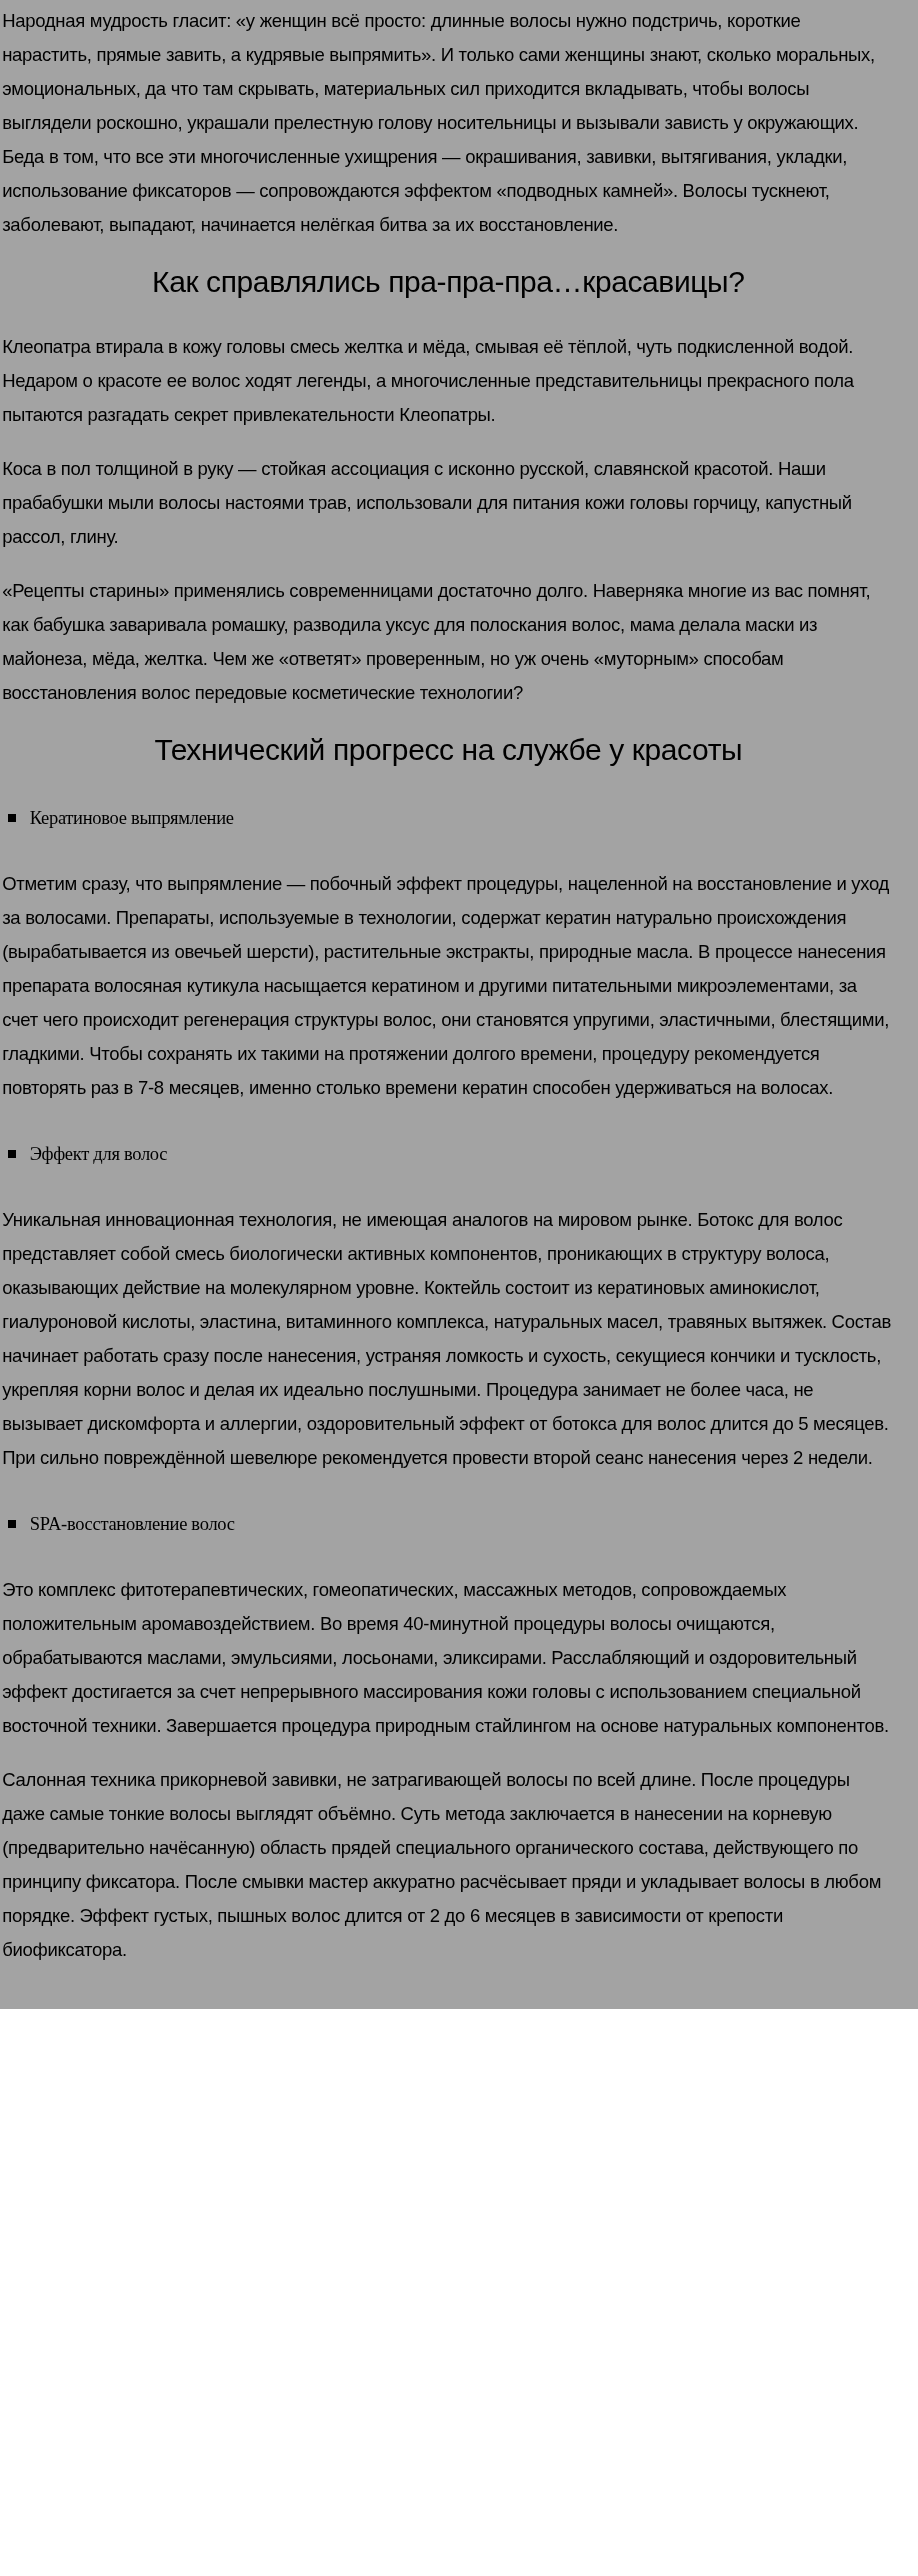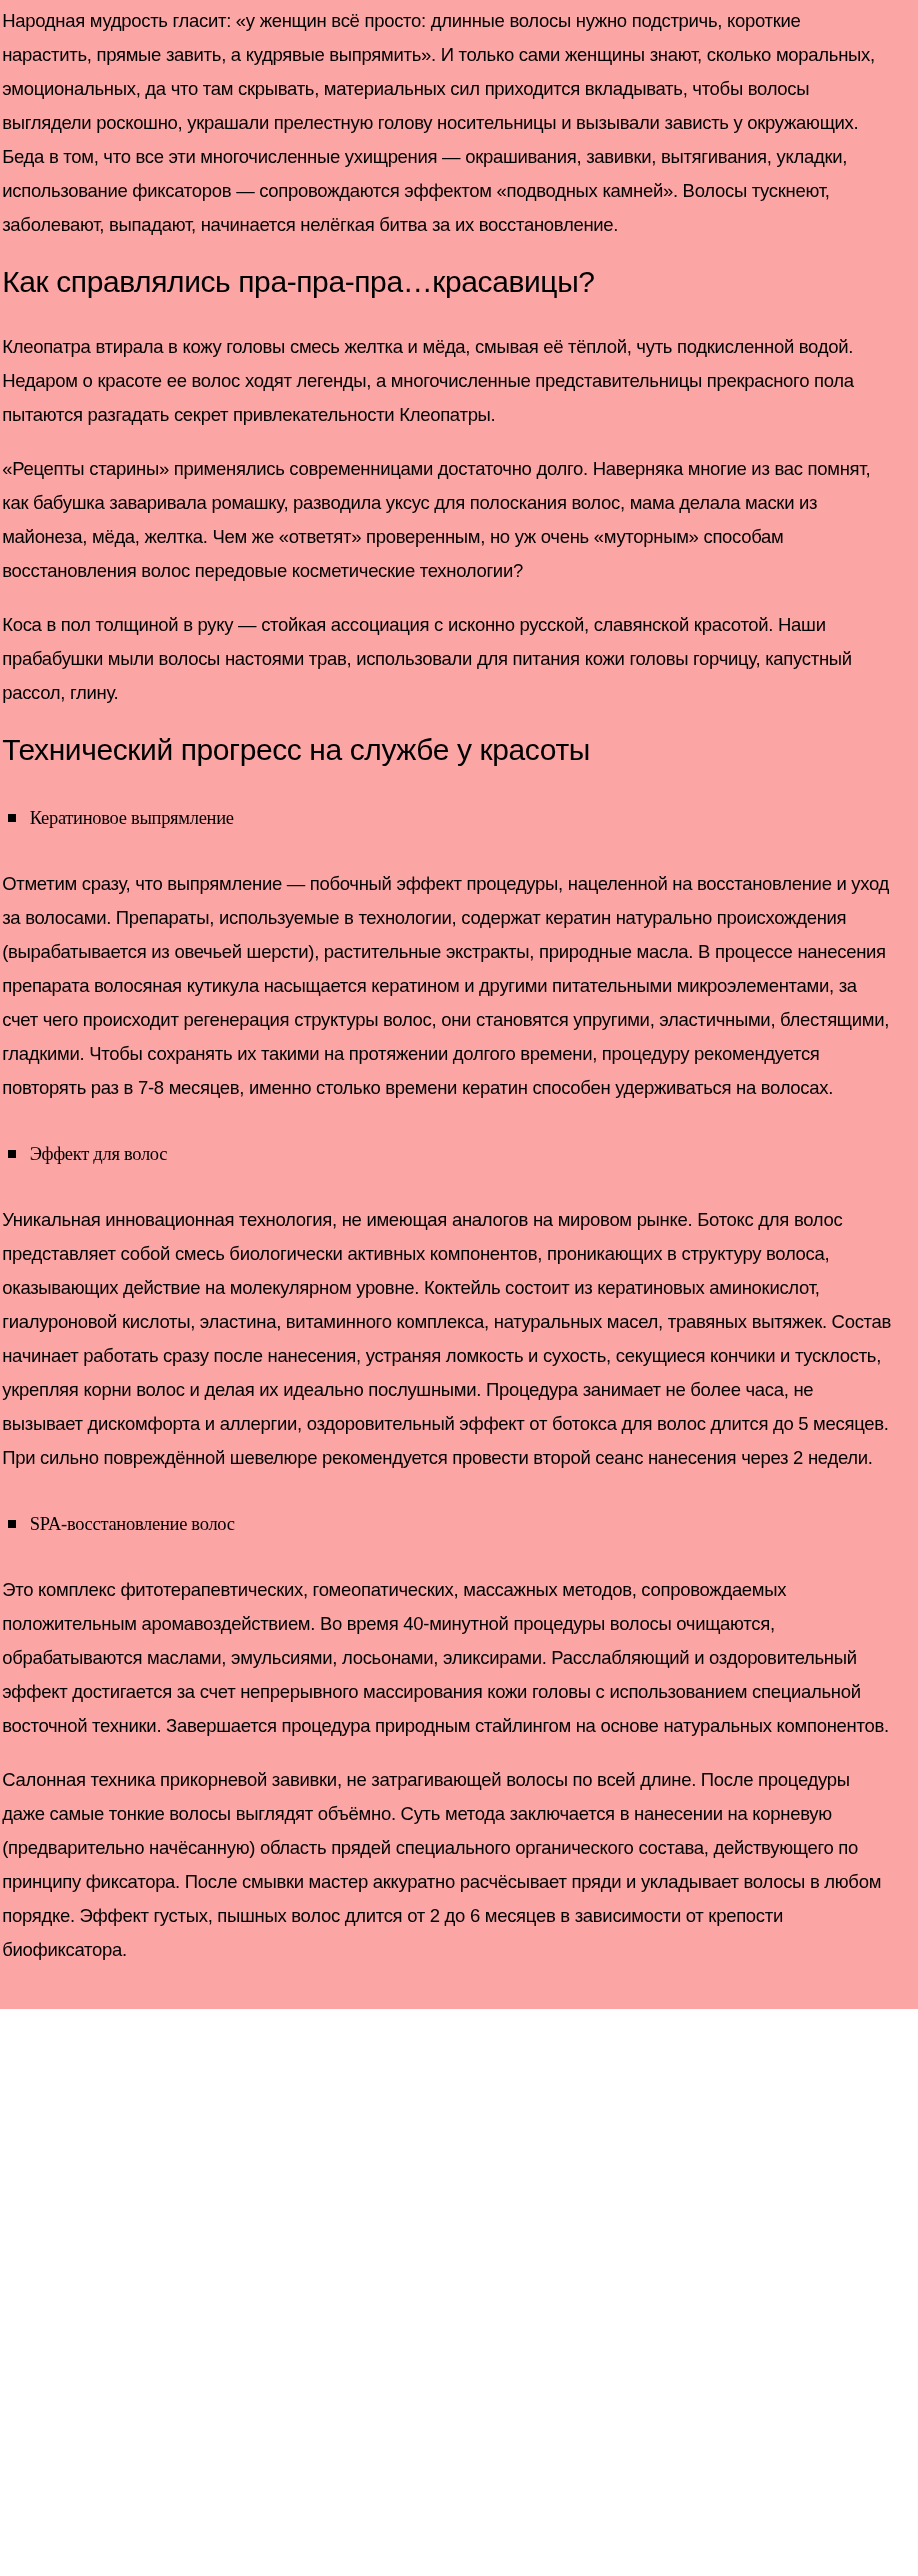--- a/index.html
+++ b/index.html
@@ -9,34 +9,35 @@
   }
   .article {
     box-sizing: border-box;
     width: 919px;
     padding: 4.3px 24.6px 22px 2.2px;
     font-family: "Liberation Sans", "DejaVu Sans", sans-serif;
     font-size: 18.5px;
     line-height: 34px;
     letter-spacing: -0.3px;
     color: #000000;
-    background: #fca5a5;
+    background: #a3a3a3;
   }
   .article p {
     margin: 20px 0;
   }
   .article > p:first-of-type {
     margin-top: 0;
   }
   .article h2 {
     font-size: 30px;
     line-height: 39px;
     font-weight: 400;
     letter-spacing: -0.4px;
     margin: 19px 0 29px 0;
+    text-align: center;
   }
   .bullet-row {
     position: relative;
     margin: 32px 0;
     padding-left: 27.5px;
     min-height: 34px;
     font-family: Liberation Serif, serif;
   }
   .bullet-square {
     position: absolute;
@@ -53,23 +54,23 @@
 
 <div class="article">
 
   <p>Народная мудрость гласит: «у женщин всё просто: длинные волосы нужно подстричь, короткие нарастить, прямые завить, а кудрявые выпрямить». И только сами женщины знают, сколько моральных, эмоциональных, да что там скрывать, материальных сил приходится вкладывать, чтобы волосы выглядели роскошно, украшали прелестную голову носительницы и вызывали зависть у окружающих. Беда в том, что все эти многочисленные ухищрения — окрашивания, завивки, вытягивания, укладки, использование фиксаторов — сопровождаются эффектом «подводных камней». Волосы тускнеют, заболевают, выпадают, начинается нелёгкая битва за их восстановление.</p>
 
   <h2>Как справлялись пра-пра-пра…красавицы?</h2>
 
   <p>Клеопатра втирала в кожу головы смесь желтка и мёда, смывая её тёплой, чуть подкисленной водой. Недаром о красоте ее волос ходят легенды, а многочисленные представительницы прекрасного пола пытаются разгадать секрет привлекательности Клеопатры.</p>
 
 
+  <p>Коса в пол толщиной в руку — стойкая ассоциация с исконно русской, славянской красотой. Наши прабабушки мыли волосы настоями трав, использовали для питания кожи головы горчицу, капустный рассол, глину.</p>
+
   <p>«Рецепты старины» применялись современницами достаточно долго. Наверняка многие из вас помнят, как бабушка заваривала ромашку, разводила уксус для полоскания волос, мама делала маски из майонеза, мёда, желтка. Чем же «ответят» проверенным, но уж очень «муторным» способам восстановления волос передовые косметические технологии?</p>
-
-  <p>Коса в пол толщиной в руку — стойкая ассоциация с исконно русской, славянской красотой. Наши прабабушки мыли волосы настоями трав, использовали для питания кожи головы горчицу, капустный рассол, глину.</p>
 
   <h2>Технический прогресс на службе у красоты</h2>
 
   <div class="bullet-row">
     <span class="bullet-square"></span>
     <span>Кератиновое выпрямление</span>
   </div>
 
   <p>Отметим сразу, что выпрямление — побочный эффект процедуры, нацеленной на восстановление и уход за волосами. Препараты, используемые в технологии, содержат кератин натурально происхождения (вырабатывается из овечьей шерсти), растительные экстракты, природные масла. В процессе нанесения препарата волосяная кутикула насыщается кератином и другими питательными микроэлементами, за счет чего происходит регенерация структуры волос, они становятся упругими, эластичными, блестящими, гладкими. Чтобы сохранять их такими на протяжении долгого времени, процедуру рекомендуется повторять раз в 7-8 месяцев, именно столько времени кератин способен удерживаться на волосах.</p>
 

